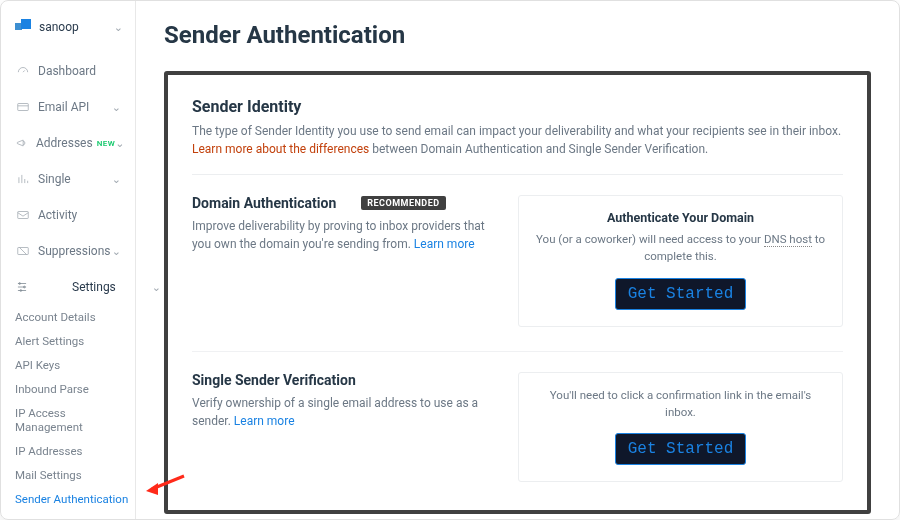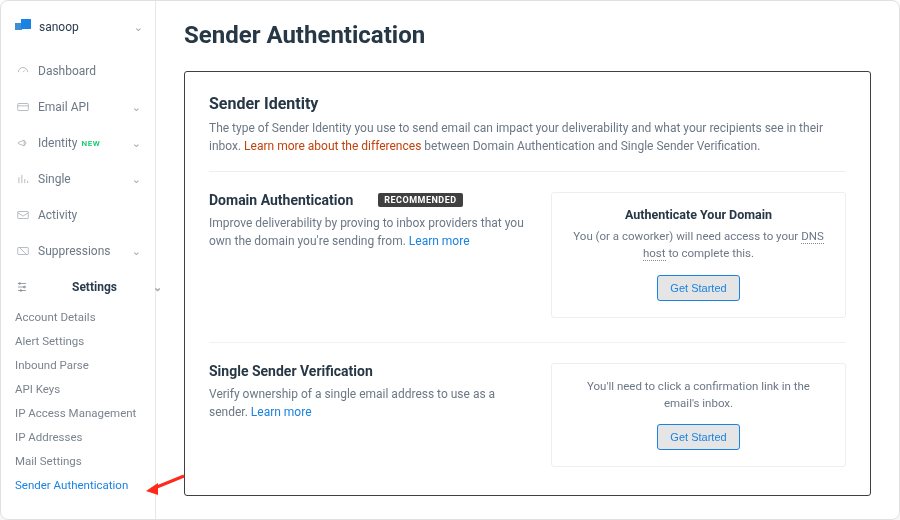--- a/index.html
+++ b/index.html
@@ -1,65 +1,65 @@
 <!DOCTYPE html>
 <html><head>
 <meta charset="utf-8">
 <style>
 * { box-sizing: border-box; margin: 0; padding: 0; }
 body { font-family: -apple-system, BlinkMacSystemFont, "Segoe UI", Roboto, Helvetica, Arial, sans-serif; background: #fff; }
 .frame { width: 900px; height: 520px; border: 1px solid #e0e0e0; border-radius: 8px; box-shadow: 0 4px 12px rgba(0,0,0,0.08); display: flex; overflow: hidden; position: relative; }
 
 
-.sidebar { width: 155px; border-right: 1px solid #e8e8e8; padding-top: 8px; flex-shrink: 0; display: flex; flex-direction: column; }
+.sidebar { width: 135px; border-right: 1px solid #e8e8e8; padding-top: 8px; flex-shrink: 0; display: flex; flex-direction: column; }
 .user-row { display: flex; align-items: center; padding: 10px 12px 14px 14px; font-size: 12px; color: #2a3b4d; cursor: pointer; }
 .user-logo { width: 16px; height: 16px; margin-right: 8px; position: relative; }
 .user-logo::before { content:""; position:absolute; left:0; top:4px; width:7px; height:7px; background:#3d8fd1; }
 .user-logo::after { content:""; position:absolute; left:6px; top:0; width:10px; height:10px; background:#1a82e2; }
 .chev { margin-left: auto; color:#a0a8b0; font-size:11px; }
 
 .nav { padding: 0 6px; }
 .nav-item { display:flex; align-items:center; padding: 7px 8px; font-size: 12px; color:#6c7885; cursor:pointer; border-radius:3px;margin-top:8px; }
-.nav-item.bold { color:#2a3b4d; font-weight:700;gap:36px; }
+.nav-item.bold { color:#2a3b4d; font-weight:400;gap:36px; }
 .nav-item .icon { width:16px; height:14px; margin-right:7px; display:flex; align-items:center; justify-content:center; }
 .nav-item .icon svg { width:14px; height:14px; stroke:#a0a8b0; stroke-width:1.3; fill:none; }
 .nav-item.bold .icon svg { stroke:#7a858f; }
 .nav-item .chev { margin-left:auto; }
 .new-badge { font-size:8px; color:#18c96e; font-weight:600; letter-spacing:0.5px; margin-left:4px; }
 
 .subnav { padding: 4px 0 0 8px; }
 .sub-item { font-size: 11.5px; color:#7a848f; padding: 5px 6px; cursor:pointer; }
 .sub-item.active { color:#1a82e2; }
 
 
 .arrow-ann { position:absolute; left:145px; top:472px; width:40px; height:24px; pointer-events:none; }
 
 
 .main { flex:1; padding: 20px 28px 0 28px; overflow:auto; }
 .page-title { font-size: 24px; font-weight:700; color:#263746; margin-bottom: 22px; }
 
-.card { border:1px solid #404040; border-radius:3px; padding: 22px 24px 28px 24px; }
+.card { border:4px solid #404040; border-radius:3px; padding: 22px 24px 28px 24px; }
 .card-title { font-size:16px; font-weight:700; color:#263746; margin-bottom:6px; }
 .card-desc { font-size:12px; color:#6c7885; line-height:1.5; padding-bottom:16px; border-bottom:1px solid #eceef0; }
 .card-desc a { color:#c2410c; text-decoration:none; }
 
 .row { display:flex; padding-top:20px; gap:18px; }
 .row + .row { border-top:1px solid #f0f1f3; margin-top:24px; }
 .left-col { flex:1; }
 .left-title-line { display:flex; align-items:center; gap:25px; margin-bottom:6px; }
 .left-title { font-size:14px; font-weight:700; color:#263746; }
 .rec-badge { background:#404040; color:#fff; font-size:9px; font-weight:700; letter-spacing:0.5px; padding:2px 6px; border-radius:2px; }
 .left-desc { font-size:12px; color:#6c7885; line-height:1.5; }
 .left-desc a { color:#1a82e2; text-decoration:none; }
 
-.right-col { width:295px; border:1px solid #eceef0; border-radius:3px; padding:14px 16px 16px 16px; text-align:center; }
+.right-col { width:325px; border:1px solid #eceef0; border-radius:3px; padding:14px 16px 16px 16px; text-align:center; }
 .right-title { font-size:12.5px; font-weight:700; color:#263746; margin-bottom:6px; }
 .right-desc { font-size:11.5px; color:#6c7885; line-height:1.5; margin-bottom:12px; }
 .dotted { border-bottom:1px dotted #888; }
-.btn { display:inline-block; font-size:11px; color:#1a82e2; border:1px solid #1a82e2; background:#e5e5e5; padding:6px 12px; border-radius:3px; cursor:pointer; }
+.btn { display:inline-block; font-size:16px; color:#1a82e2; border:1px solid #1a82e2; background:#0f172a; padding:6px 12px; border-radius:3px; cursor:pointer;font-family:Liberation Mono, monospace; }
 </style>
 </head>
 <body>
 
 <div class="frame">
 
   <div class="sidebar">
     <div class="user-row">
       <span class="user-logo"></span>
       <span>sanoop</span>
@@ -86,21 +86,21 @@
         <span>Email API</span>
         <span class="chev">⌄</span>
       </div>
       <div class="nav-item">
         <span class="icon">
             <svg viewBox="0 0 24 24">
               <path d="M4 11v2l10 4V7z"></path>
               <path d="M14 9a3 3 0 0 1 0 6"></path>
             </svg>
           </span>
-        <span>Identity</span>
+        <span>Addresses</span>
         <span class="new-badge">NEW</span>
         <span class="chev">⌄</span>
       </div>
       <div class="nav-item">
         <span class="icon">
             <svg viewBox="0 0 24 24">
               <path d="M5 19V9"></path>
               <path d="M10 19V5"></path>
               <path d="M15 19v-7"></path>
               <path d="M20 19v-4"></path>
@@ -138,22 +138,22 @@
             </svg>
           </span>
         <span>Settings</span>
         <span class="chev">⌄</span>
       </div>
     </div>
 
     <div class="subnav">
       <div class="sub-item">Account Details</div>
       <div class="sub-item">Alert Settings</div>
+      <div class="sub-item">API Keys</div>
       <div class="sub-item">Inbound Parse</div>
-      <div class="sub-item">API Keys</div>
       <div class="sub-item">IP Access Management</div>
       <div class="sub-item">IP Addresses</div>
       <div class="sub-item">Mail Settings</div>
       <div class="sub-item active">Sender Authentication</div>
     </div>
   </div>
 
   <svg class="arrow-ann" viewBox="0 0 40 24">
     <line x1="38" y1="3" x2="6" y2="16" stroke="#ff2a1a" stroke-width="3"></line>
     <polygon points="0,18 12,10 12,22" fill="#ff2a1a"></polygon>

